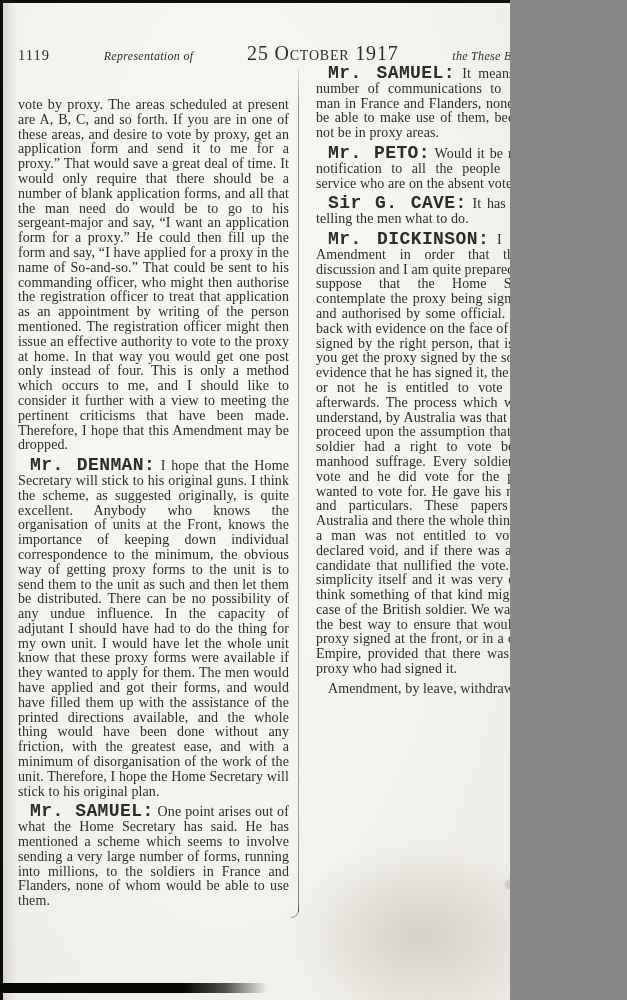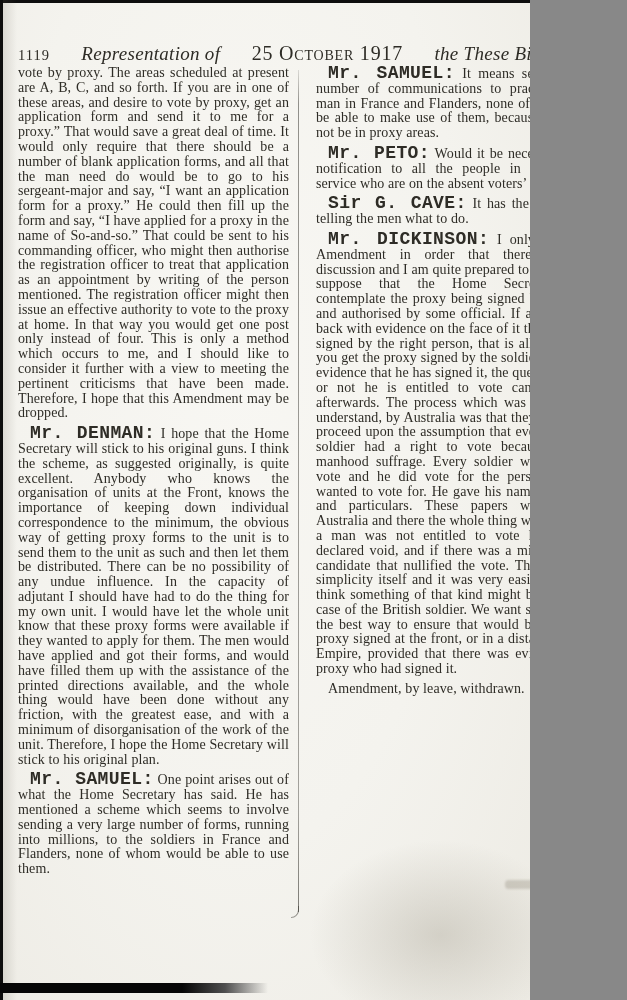--- a/index.html
+++ b/index.html
@@ -4,21 +4,20 @@
 <style>
   html, body { margin: 0; padding: 0; background: #888; }
   .page {
     position: relative;
     width: 510px;
     height: 1000px;
     overflow: hidden;
     background: radial-gradient(ellipse at 45% 35%, #f8f7f3 0%, #f4f3ee 55%, #edebe4 100%);
     font-family: "Liberation Serif", serif;
     color: #2e2c26;
-    padding-left: 20px;
   }
 
   
   .top-black-line   { position:absolute; top:0; left:0; width:627px; height:3px; background:#0e0e0e; }
   .top-line-blob    { position:absolute; top:0; left:574px; width:32px; height:5px; background:#141414; border-radius:0 0 3px 3px; }
   .left-black-strip { position:absolute; top:0; left:0; width:3px; height:1000px; background:#0d0d0d; }
   .left-shade       { position:absolute; top:0; left:3px; width:14px; height:1000px;
                       background:linear-gradient(to right, rgba(95,90,78,0.16), rgba(95,90,78,0)); }
   .bottom-black-bar { position:absolute; top:983px; left:0; width:268px; height:10px;
                       background:linear-gradient(to right, #060606 0%, #060606 68%, #4f4f4f 84%, rgba(90,90,90,0) 100%); }
@@ -35,30 +34,30 @@
   .ink-smudge       { position:absolute; top:880px; left:505px; width:58px; height:9px;
                       background:rgba(125,118,100,0.28); border-radius:4px; filter:blur(1px); }
 
   
   .header {
     position:absolute; top:42px; left:18px; width:594px;
     display:flex; justify-content:space-between; align-items:baseline;
     font-size:14.5px;
   }
   .page-num { font-size:14.5px; letter-spacing:1px; }
-  .running-title { font-style:italic; font-size:19px; letter-spacing:0.3px; }
+  .running-title { font-style:italic; font-size:12px; letter-spacing:0.3px; }
   .header-date { font-variant:small-caps; font-size:20px; letter-spacing:0.8px; }
 
   
   .columns {
     position:absolute; top:66px; left:18px; width:592px;
     display:flex; gap:27px;
   }
   .col { text-align:justify; font-size:14px; line-height:14.8px; letter-spacing:0.1px; }
-  .col-left  { width:271px; }
+  .col-left  { width:271px;margin-top:32px; }
   .col-right { width:294px; }
 
   .para { margin:0; text-indent:12px; }
   .para + .para { margin-top:5px; }
   .no-indent { text-indent:0; }
   .quote { font-size:13px; line-height:14px; text-indent:14px; margin-top:3px; }
   .speaker {
     font-family:Liberation Mono, monospace;
     font-weight:bold;
     font-size:18px;

